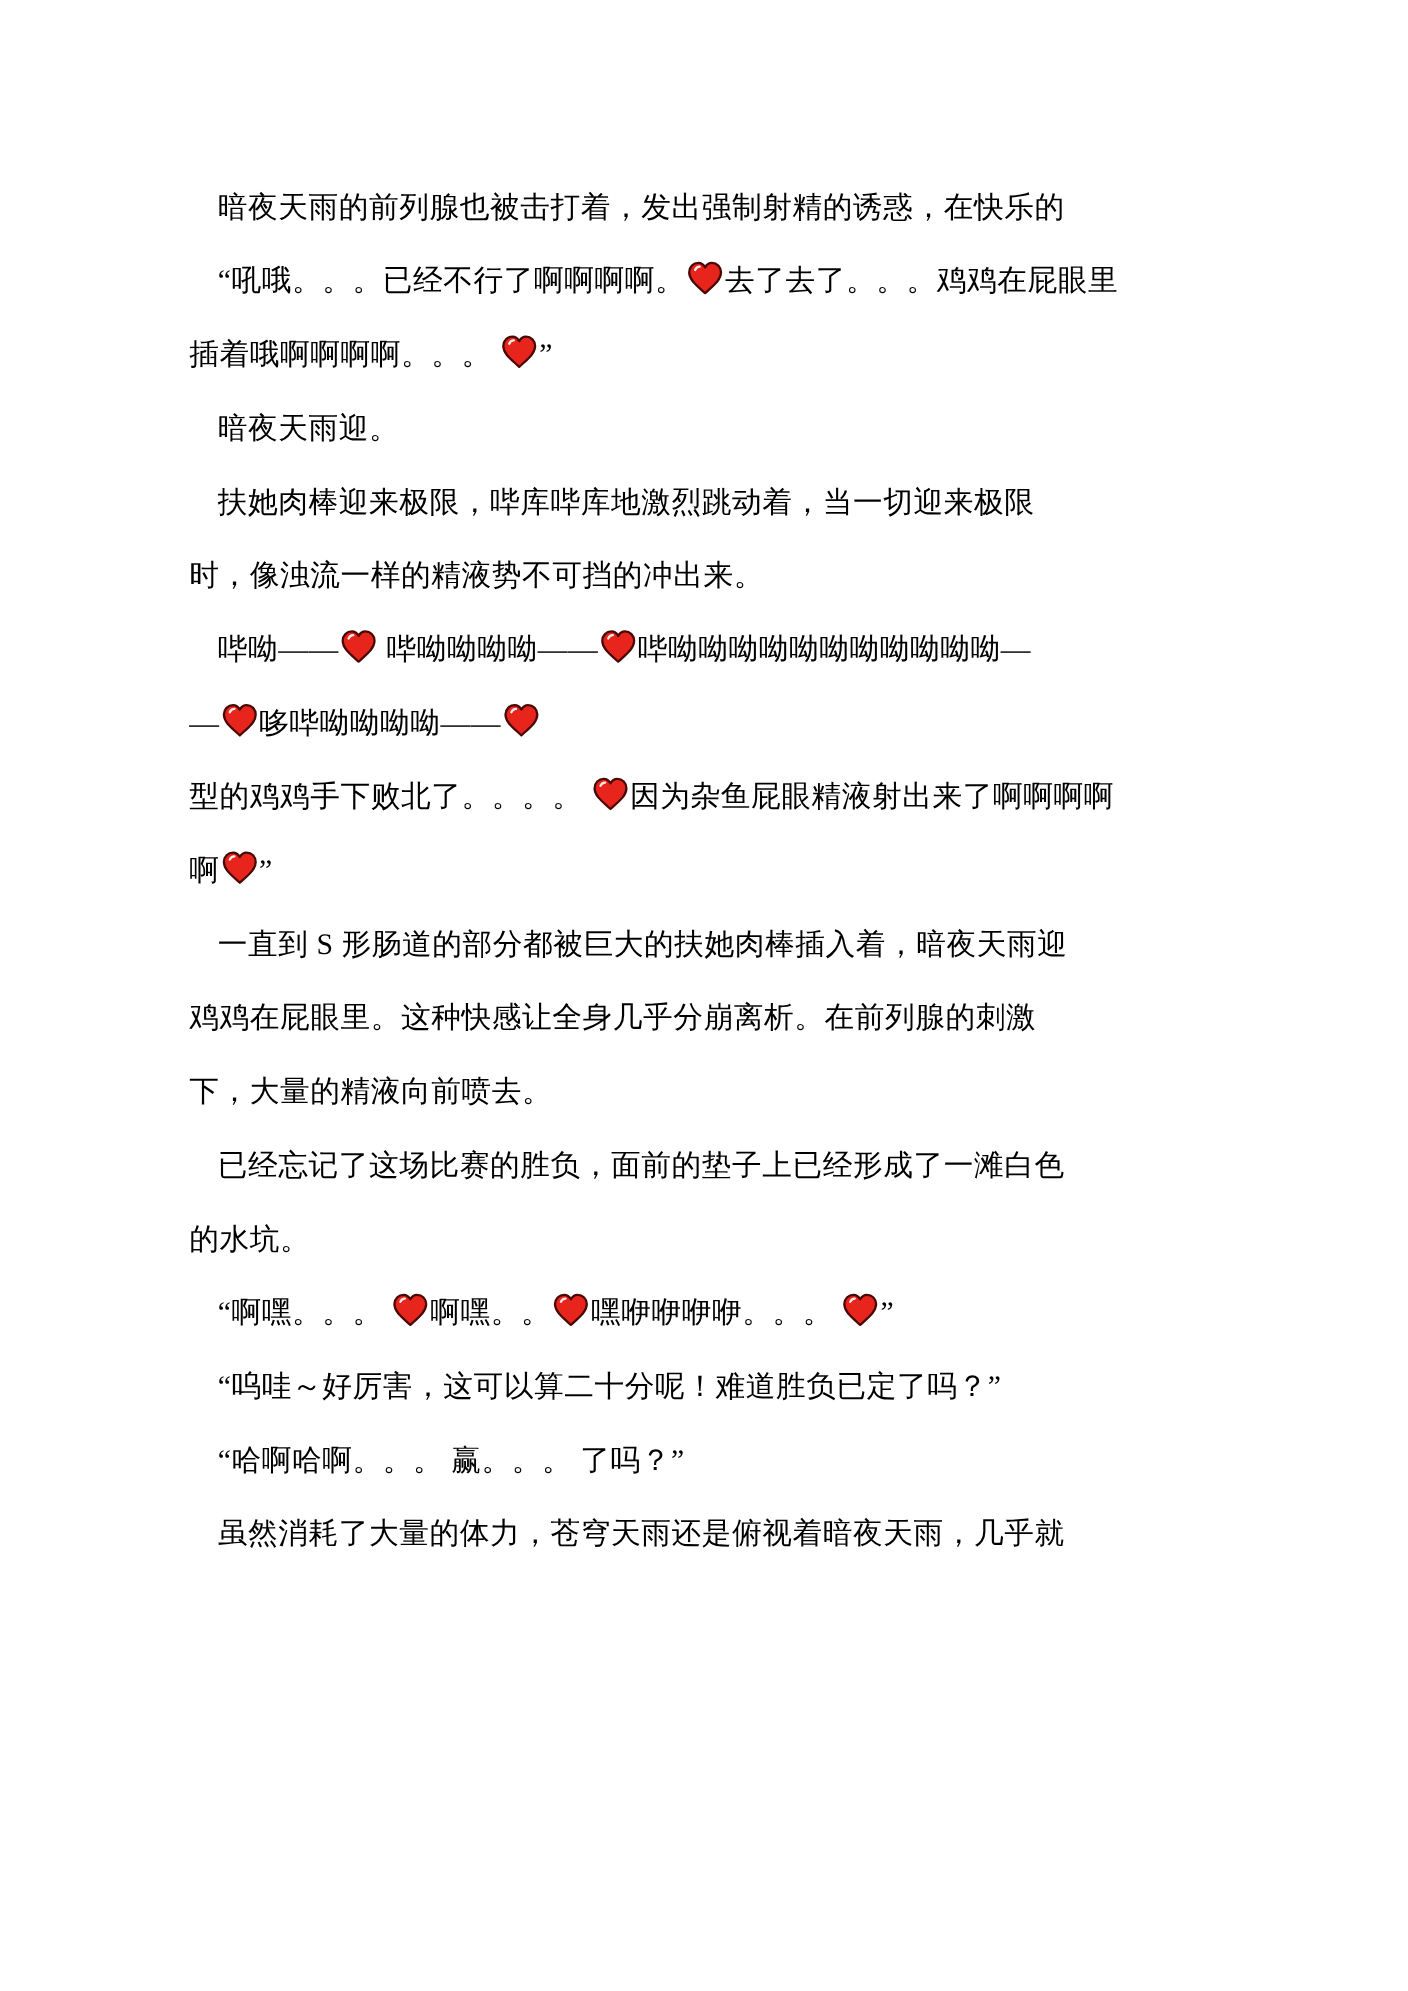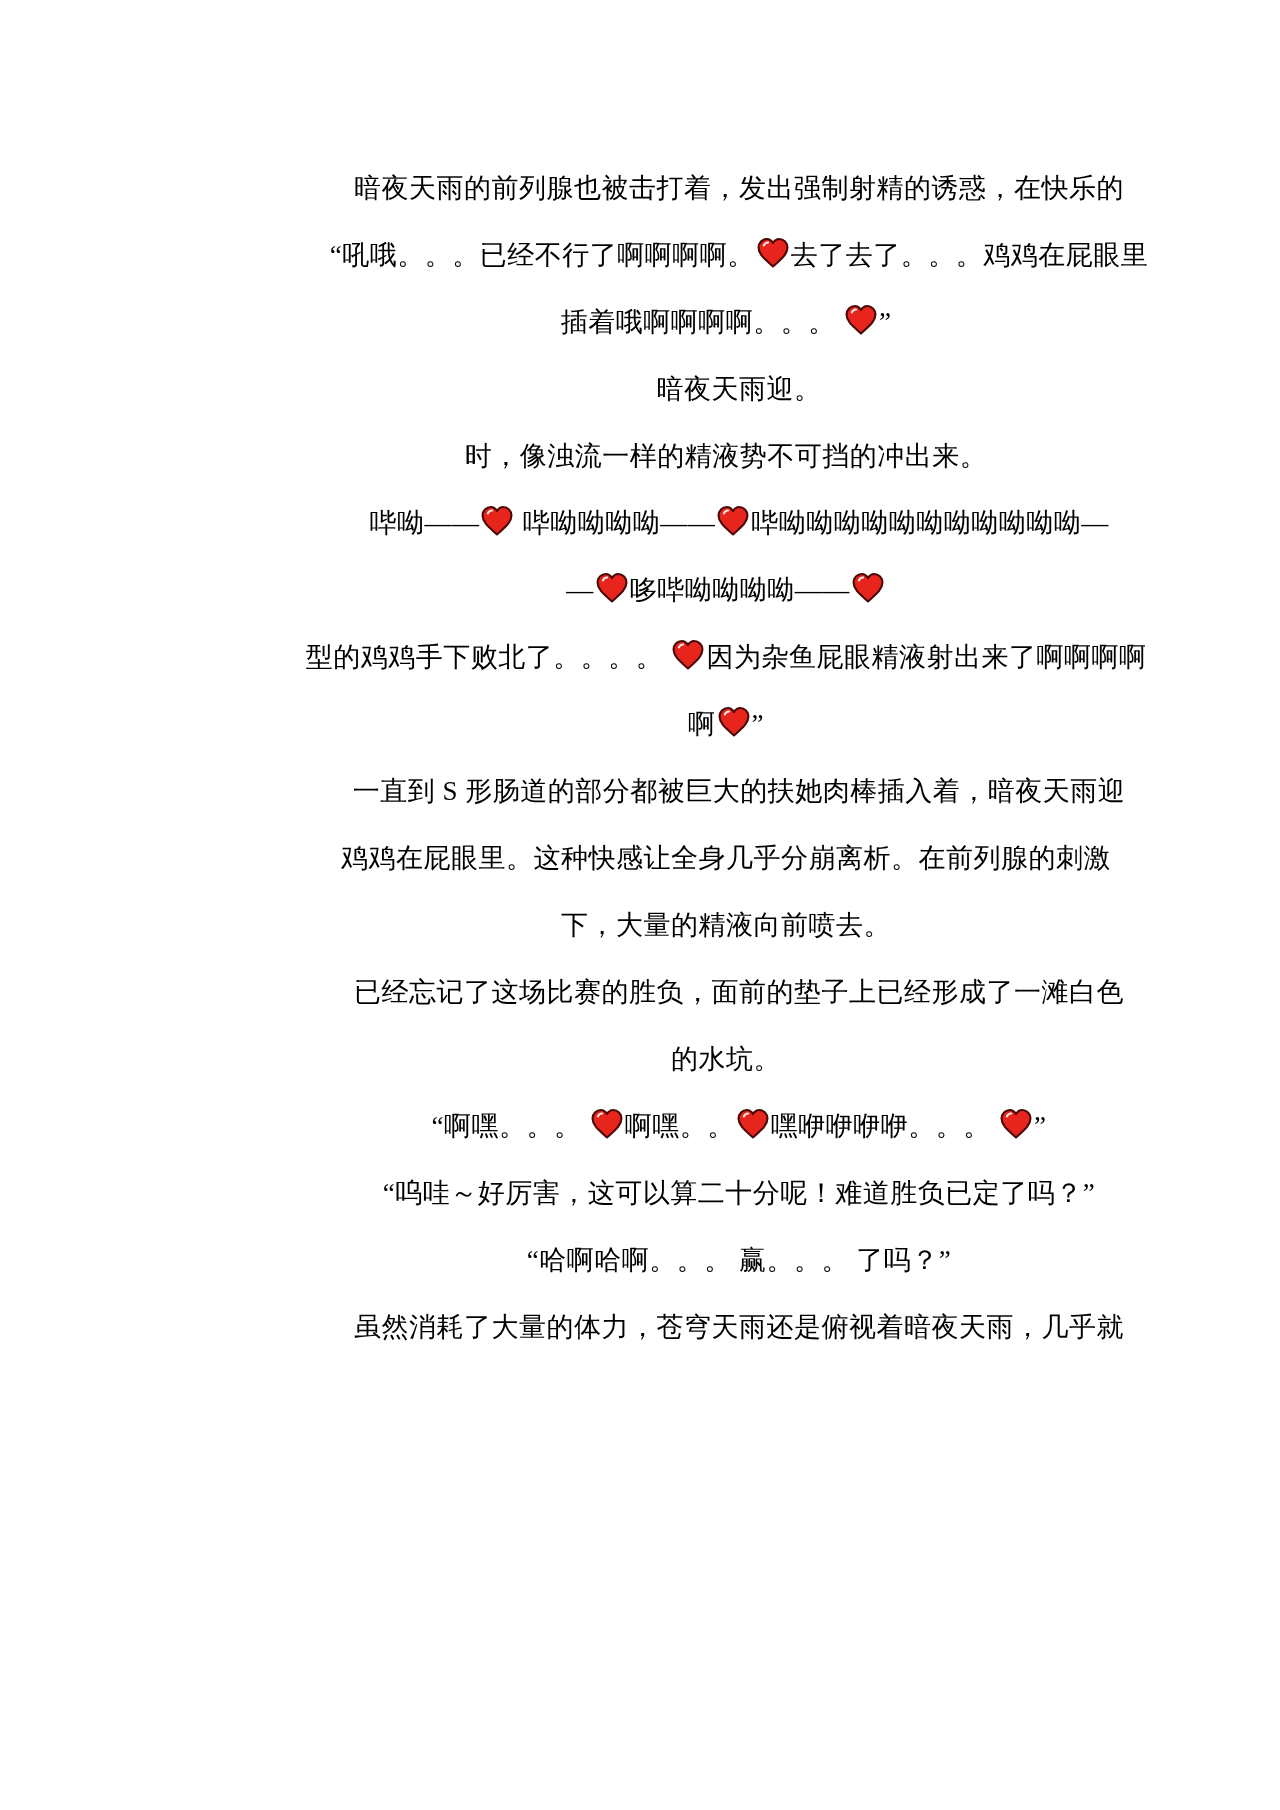--- a/index.html
+++ b/index.html
@@ -26,21 +26,20 @@
     left: 172px;
     width: 1108px;
   }
   .text-line {
     height: 67px;
     line-height: 67px;
     font-size: 27px;
     letter-spacing: 0.5px;
     white-space: nowrap;
     overflow: visible;
-    text-align: center;
   }
   .text-line.indent {
     padding-left: 26px;
   }
   .heart {
     display: inline-block;
     width: 34px;
     height: 31px;
     vertical-align: -4px;
     margin: 0 1px;
@@ -54,20 +53,21 @@
       <div class="text-line indent">暗夜天雨的前列腺也被击打着，发出强制射精的诱惑，在快乐的</div>
       <div class="text-line indent">“吼哦。。。已经不行了啊啊啊啊。<svg class="heart" viewBox="0 0 32 30" aria-hidden="true">
           <path d="M16 28.5C9.5 22.5 2 17.3 2 10.2 2 5.6 5.6 2 10.1 2c2.6 0 4.6 1.6 5.9 3.9C17.3 3.6 19.3 2 21.9 2 26.4 2 30 5.6 30 10.2c0 7.1-7.5 12.3-14 18.3z" fill="#e8251d" stroke="#4a0805" stroke-width="2" stroke-linejoin="round"></path>
           <path d="M7.2 8.2c.8-1.9 2.4-3 4.1-2.9" fill="none" stroke="#ffffff" stroke-width="2" stroke-linecap="round" opacity="0.9"></path>
         </svg>去了去了。。。鸡鸡在屁眼里</div>
       <div class="text-line">插着哦啊啊啊啊。。。 <svg class="heart" viewBox="0 0 32 30" aria-hidden="true">
           <path d="M16 28.5C9.5 22.5 2 17.3 2 10.2 2 5.6 5.6 2 10.1 2c2.6 0 4.6 1.6 5.9 3.9C17.3 3.6 19.3 2 21.9 2 26.4 2 30 5.6 30 10.2c0 7.1-7.5 12.3-14 18.3z" fill="#e8251d" stroke="#4a0805" stroke-width="2" stroke-linejoin="round"></path>
           <path d="M7.2 8.2c.8-1.9 2.4-3 4.1-2.9" fill="none" stroke="#ffffff" stroke-width="2" stroke-linecap="round" opacity="0.9"></path>
         </svg>”</div>
       <div class="text-line indent">暗夜天雨迎。</div>
+      <div class="text-line indent">扶她肉棒迎来极限，哔库哔库地激烈跳动着，当一切迎来极限</div>
       <div class="text-line">时，像浊流一样的精液势不可挡的冲出来。</div>
       <div class="text-line indent">哔呦——<svg class="heart" viewBox="0 0 32 30" aria-hidden="true">
           <path d="M16 28.5C9.5 22.5 2 17.3 2 10.2 2 5.6 5.6 2 10.1 2c2.6 0 4.6 1.6 5.9 3.9C17.3 3.6 19.3 2 21.9 2 26.4 2 30 5.6 30 10.2c0 7.1-7.5 12.3-14 18.3z" fill="#e8251d" stroke="#4a0805" stroke-width="2" stroke-linejoin="round"></path>
           <path d="M7.2 8.2c.8-1.9 2.4-3 4.1-2.9" fill="none" stroke="#ffffff" stroke-width="2" stroke-linecap="round" opacity="0.9"></path>
         </svg> 哔呦呦呦呦——<svg class="heart" viewBox="0 0 32 30" aria-hidden="true">
           <path d="M16 28.5C9.5 22.5 2 17.3 2 10.2 2 5.6 5.6 2 10.1 2c2.6 0 4.6 1.6 5.9 3.9C17.3 3.6 19.3 2 21.9 2 26.4 2 30 5.6 30 10.2c0 7.1-7.5 12.3-14 18.3z" fill="#e8251d" stroke="#4a0805" stroke-width="2" stroke-linejoin="round"></path>
           <path d="M7.2 8.2c.8-1.9 2.4-3 4.1-2.9" fill="none" stroke="#ffffff" stroke-width="2" stroke-linecap="round" opacity="0.9"></path>
         </svg>哔呦呦呦呦呦呦呦呦呦呦呦—</div>
       <div class="text-line">—<svg class="heart" viewBox="0 0 32 30" aria-hidden="true">
           <path d="M16 28.5C9.5 22.5 2 17.3 2 10.2 2 5.6 5.6 2 10.1 2c2.6 0 4.6 1.6 5.9 3.9C17.3 3.6 19.3 2 21.9 2 26.4 2 30 5.6 30 10.2c0 7.1-7.5 12.3-14 18.3z" fill="#e8251d" stroke="#4a0805" stroke-width="2" stroke-linejoin="round"></path>

